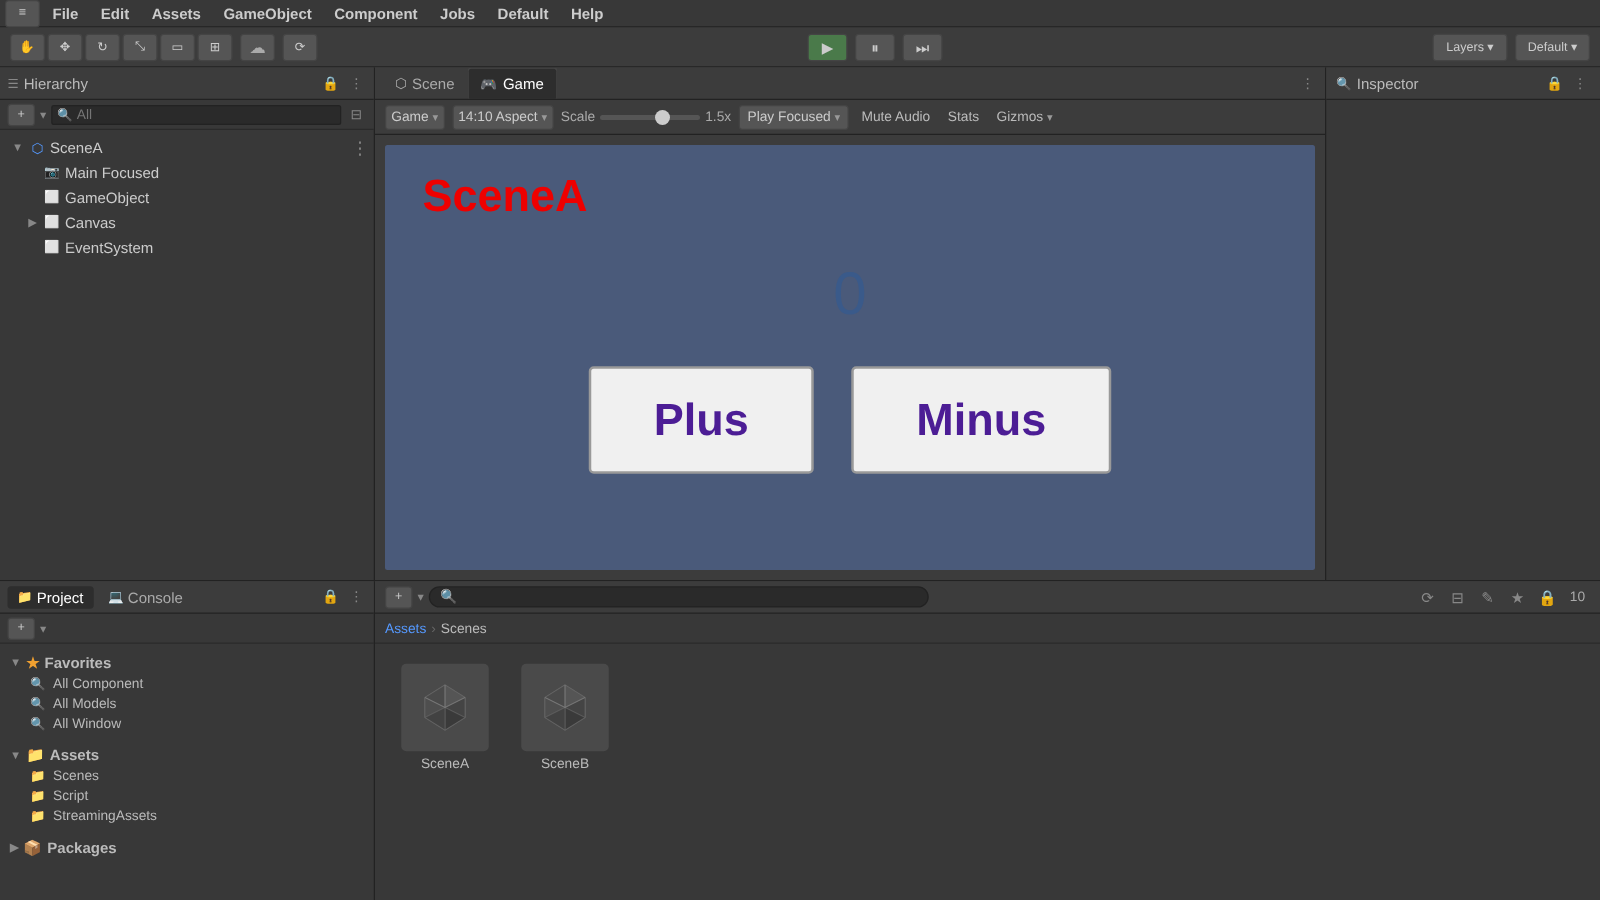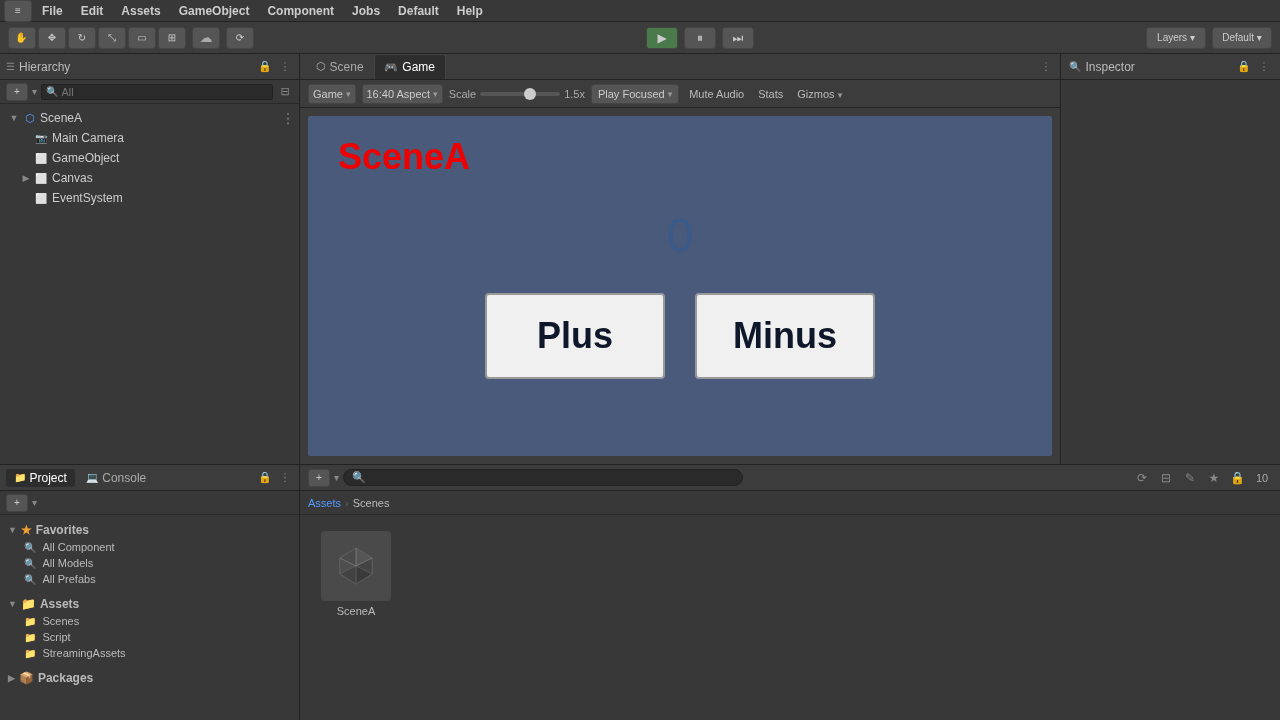--- a/index.html
+++ b/index.html
@@ -342,24 +342,24 @@
       display: flex;
       justify-content: center;
       gap: 30px;
       margin-top: 30px;
       padding: 0 30px;
     }
     .game-btn {
       background: #f0f0f0;
       border: 2px solid #999;
       border-radius: 4px;
-      padding: 20px 36px;
+      padding: 20px 50px;
       font-size: 36px;
       font-weight: bold;
-      color: #0f172a;
+      color: #4c1d95;
       cursor: pointer;
       min-width: 180px;
       text-align: center;
       font-family: Arial, sans-serif;
     }
 
     
     #inspector-panel {
       width: 220px;
       background: #383838;
@@ -612,21 +612,21 @@
         <div class="tree-item">
           <span class="tree-arrow">▼</span>
           <span class="tree-icon" style="color:#5599ff;">⬡</span>
           <span class="tree-label">SceneA</span>
           <span class="dots-btn">⋮</span>
         </div>
 
         <div class="tree-item indent-1">
           <span class="tree-arrow"></span>
           <span class="tree-icon" style="color:#aaa; font-size:10px;">📷</span>
-          <span class="tree-label">Main Camera</span>
+          <span class="tree-label">Main Focused</span>
         </div>
 
         <div class="tree-item indent-1">
           <span class="tree-arrow"></span>
           <span class="tree-icon" style="color:#aaa; font-size:10px;">⬜</span>
           <span class="tree-label">GameObject</span>
         </div>
 
         <div class="tree-item indent-1">
           <span class="tree-arrow">▶</span>
@@ -654,21 +654,21 @@
         </div>
         <div style="margin-left:auto;" class="panel-header-icon">⋮</div>
       </div>
 
       <div class="game-toolbar">
         <div class="game-select">
           <span>Game</span>
           <span class="dropdown-arrow">▾</span>
         </div>
         <div class="game-select">
-          <span>16:40 Aspect</span>
+          <span>14:10 Aspect</span>
           <span class="dropdown-arrow">▾</span>
         </div>
         <div class="scale-control">
           <span>Scale</span>
           <div class="scale-slider">
             <div class="scale-thumb"></div>
           </div>
           <span>1.5x</span>
         </div>
         <div class="play-focused-btn">
@@ -738,21 +738,21 @@
           <div class="section-item">
             <span class="section-item-icon">🔍</span>
             <span>All Component</span>
           </div>
           <div class="section-item">
             <span class="section-item-icon">🔍</span>
             <span>All Models</span>
           </div>
           <div class="section-item">
             <span class="section-item-icon">🔍</span>
-            <span>All Prefabs</span>
+            <span>All Window</span>
           </div>
         </div>
 
         <div class="favorites-section">
           <div class="section-header">
             <span class="section-arrow">▼</span>
             <span class="section-icon" style="color:#8ab;">📁</span>
             <span>Assets</span>
           </div>
           <div class="section-item indent-1">
@@ -816,17 +816,34 @@
               <polygon points="6,30 22,40 22,22" fill="#424242" stroke="#666" stroke-width="0.5"></polygon>
 
               <line x1="22" y1="4" x2="22" y2="22" stroke="#888" stroke-width="0.5"></line>
               <line x1="38" y1="14" x2="22" y2="22" stroke="#888" stroke-width="0.5"></line>
               <line x1="6" y1="14" x2="22" y2="22" stroke="#888" stroke-width="0.5"></line>
             </svg>
           </div>
           <span class="asset-label">SceneA</span>
         </div>
 
+        <div class="asset-item">
+          <div class="asset-thumbnail">
+            <svg width="44" height="44" viewBox="0 0 44 44">
+              <polygon points="22,4 38,14 38,30 22,40 6,30 6,14" fill="#3a3a3a" stroke="#666" stroke-width="1"></polygon>
+              <polygon points="22,4 38,14 22,22" fill="#555" stroke="#666" stroke-width="0.5"></polygon>
+              <polygon points="22,4 6,14 22,22" fill="#4a4a4a" stroke="#666" stroke-width="0.5"></polygon>
+              <polygon points="38,14 38,30 22,22" fill="#444" stroke="#666" stroke-width="0.5"></polygon>
+              <polygon points="6,14 6,30 22,22" fill="#4e4e4e" stroke="#666" stroke-width="0.5"></polygon>
+              <polygon points="38,30 22,40 22,22" fill="#3a3a3a" stroke="#666" stroke-width="0.5"></polygon>
+              <polygon points="6,30 22,40 22,22" fill="#424242" stroke="#666" stroke-width="0.5"></polygon>
+              <line x1="22" y1="4" x2="22" y2="22" stroke="#888" stroke-width="0.5"></line>
+              <line x1="38" y1="14" x2="22" y2="22" stroke="#888" stroke-width="0.5"></line>
+              <line x1="6" y1="14" x2="22" y2="22" stroke="#888" stroke-width="0.5"></line>
+            </svg>
+          </div>
+          <span class="asset-label">SceneB</span>
+        </div>
       </div>
     </div>
 
   </div>
 </div>
 
 </body></html>

